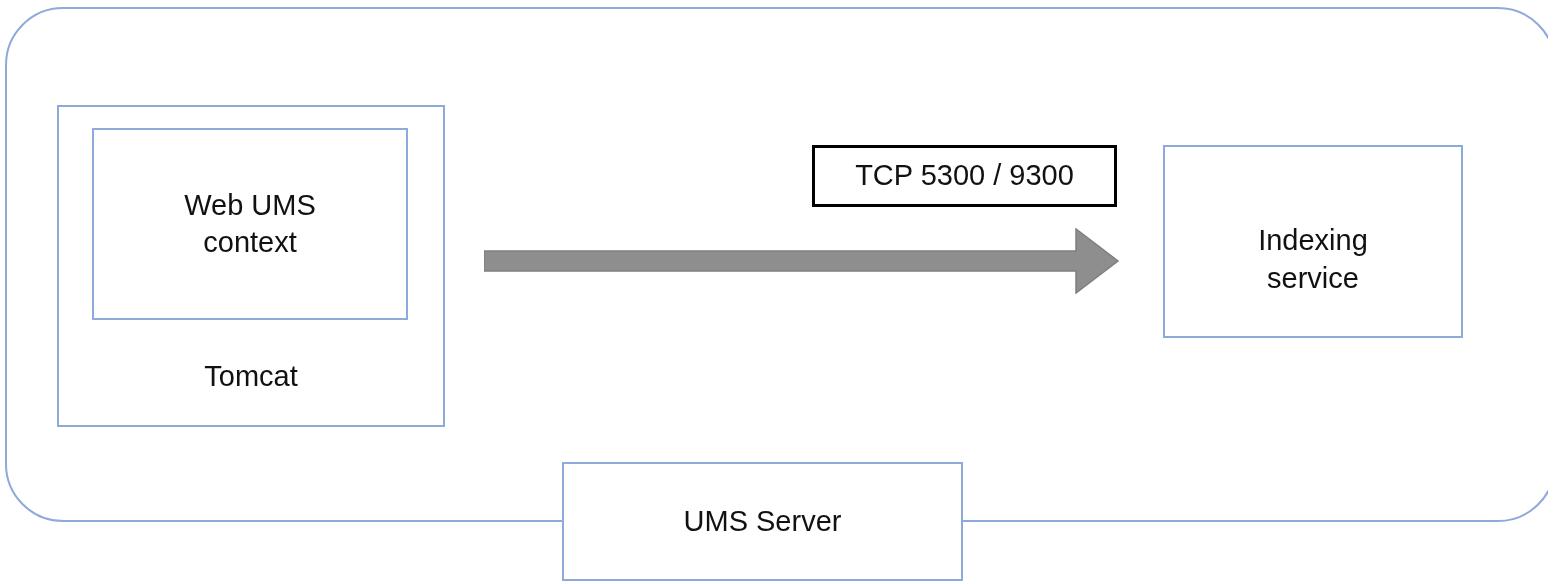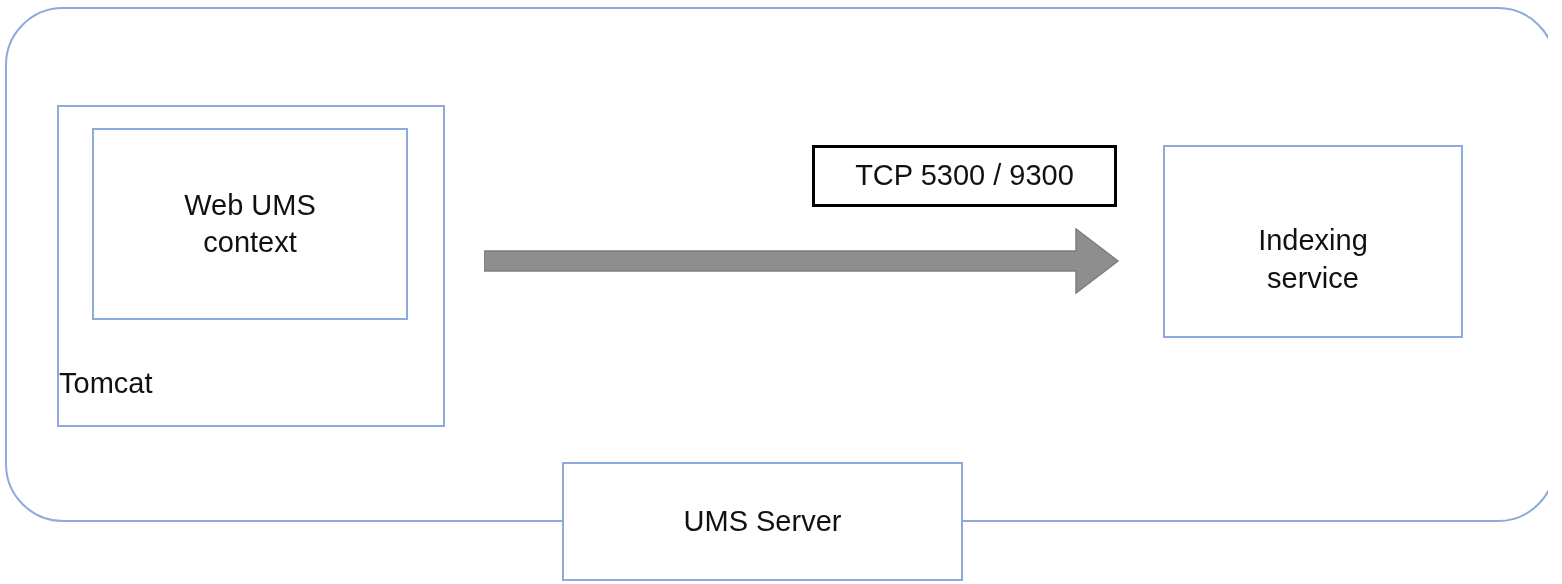--- a/index.html
+++ b/index.html
@@ -46,22 +46,22 @@
     display:block;
   }
   .inner-box{
     left:33px;top:21px;          
     width:316px;height:192px;
   }
   .inner-box .lbl{max-width:190px;}
   .tomcat-label{
     position:absolute;
     left:0;right:0;
-    top:258px;                   
-    text-align:left;
+    top:251px;                   
+    text-align:center;
   }
   .indexing-box{
     left:1163px;top:145px;
     width:300px;height:193px;
   }
   .indexing-box .lbl{max-width:160px;margin-top:36px;}
   .ums-box{
     left:562px;top:462px;
     width:401px;height:119px;
     z-index:2;

